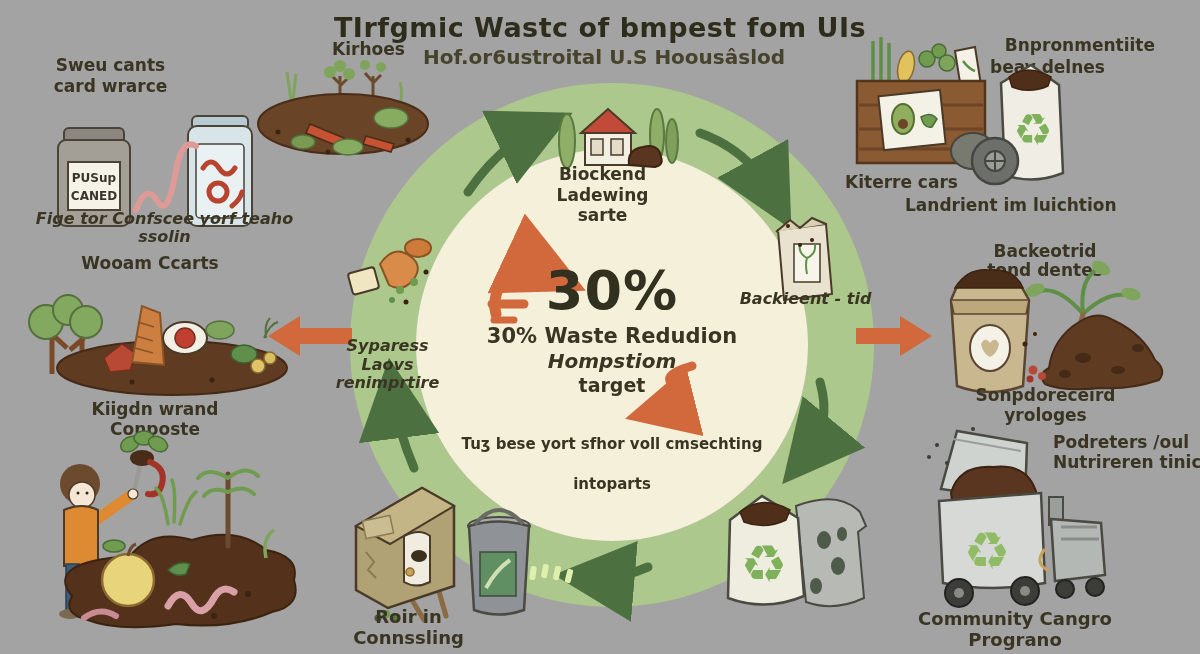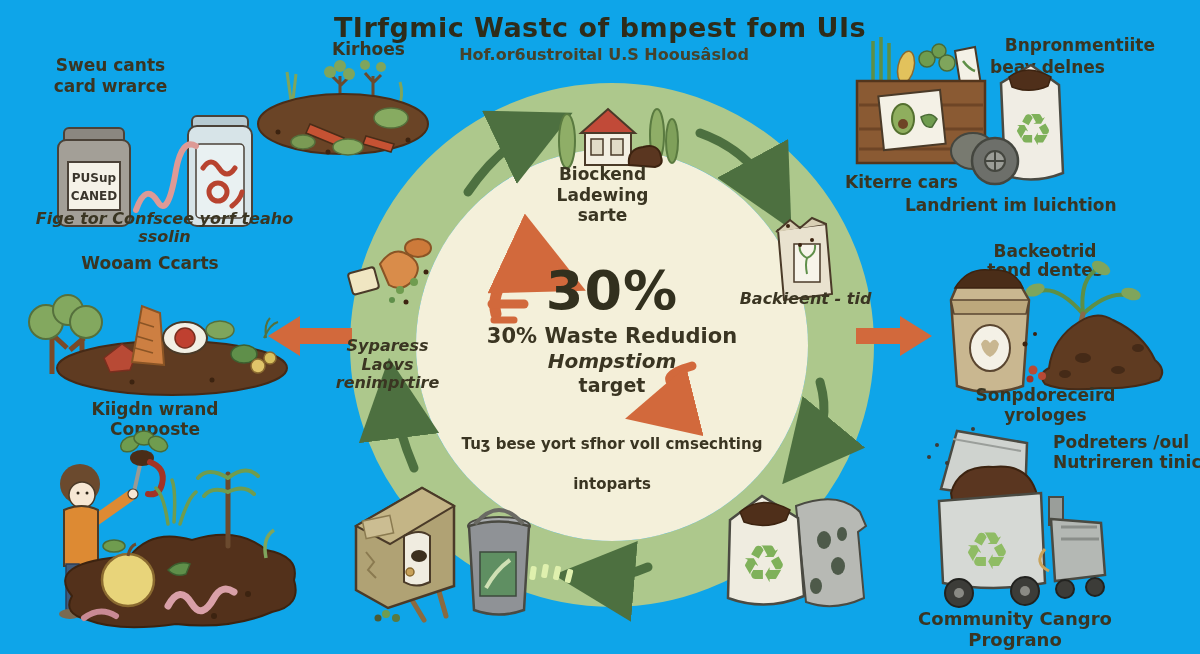--- a/index.html
+++ b/index.html
@@ -1,22 +1,22 @@
 <!DOCTYPE html>
 <html><head>
 <meta charset="utf-8">
 <style>
   html,body{margin:0;padding:0;background:#e8e4c8;}
-  .canvas{position:relative;width:1200px;height:654px;background:#0ea5e9;overflow:hidden;
+  .canvas{position:relative;width:1200px;height:654px;background:#a3a3a3;overflow:hidden;
           font-family:"DejaVu Sans",sans-serif;color:#38341f;}
   .abs{position:absolute;}
   .txt{position:absolute;font-weight:bold;color:#3a3522;white-space:nowrap;line-height:1.15;}
   .ctr{text-align:center;white-space:normal;}
   .title{font-size:27px;letter-spacing:.5px;color:#2e2c1a;}
-  .subtitle{font-size:16px;color:#46422b;margin-left:8px;}
+  .subtitle{font-size:20px;color:#46422b;margin-left:8px;}
   .lab17{font-size:17px;}
   .lab16{font-size:16px;font-style:italic;}
   .lab18{font-size:18px;}
   .big{font-size:54px;color:#32301e;letter-spacing:1px;}
   .ital{font-style:italic;}
   svg{position:absolute;overflow:visible;}
 </style>
 </head>
 <body>
 
@@ -224,20 +224,21 @@
     <path d="M24 84 l8 10 l-6 8 l8 8" stroke="#8a7a50" stroke-width="2" fill="none"></path>
     <circle cx="44" cy="146" r="4" fill="#6f9c4f"></circle>
       <circle cx="54" cy="150" r="4" fill="#5a7a40"></circle>
       <circle cx="36" cy="150" r="3.5" fill="#4a5a34"></circle>
     <ellipse cx="157" cy="58" rx="31" ry="9" fill="#a8abae" stroke="#4a4a42" stroke-width="2"></ellipse>
     <path d="M127 58 q30 -9 60 0 l-5 84 q-25 9 -50 0 z" fill="#8f9296" stroke="#4a4a42" stroke-width="2.5"></path>
     <path d="M133 56 q24 -28 48 0" stroke="#6a6a64" stroke-width="4" fill="none"></path>
     <rect x="138" y="84" width="36" height="44" fill="#5f8f62" stroke="#3c4a3c" stroke-width="1.5"></rect>
     <path d="M144 120 q10 -18 24 -28" stroke="#cfe0b4" stroke-width="4" fill="none"></path>
   </svg>
+  <div class="txt lab18 ctr" style="left:336px;top:607px;width:145px">Roir in Connssling</div>
 
   <svg style="left:712px;top:478px" width="165" height="150" viewBox="0 0 165 150">
     <path d="M84 28 q42 -16 64 6 l6 14 -8 6 6 66 q-30 14 -58 4 z" fill="#b7b9b4" stroke="#4a4a42" stroke-width="2"></path>
     <g fill="#4e5a4a">
       <ellipse cx="112" cy="62" rx="7" ry="9"></ellipse>
         <ellipse cx="126" cy="88" rx="7" ry="9"></ellipse>
       <ellipse cx="104" cy="108" rx="6" ry="8"></ellipse>
         <ellipse cx="130" cy="56" rx="5" ry="7"></ellipse>
     </g>
     <path d="M18 42 L50 18 L86 40 L92 118 q-38 16 -76 2 z" fill="#efece0" stroke="#4a4a42" stroke-width="2.5"></path>

